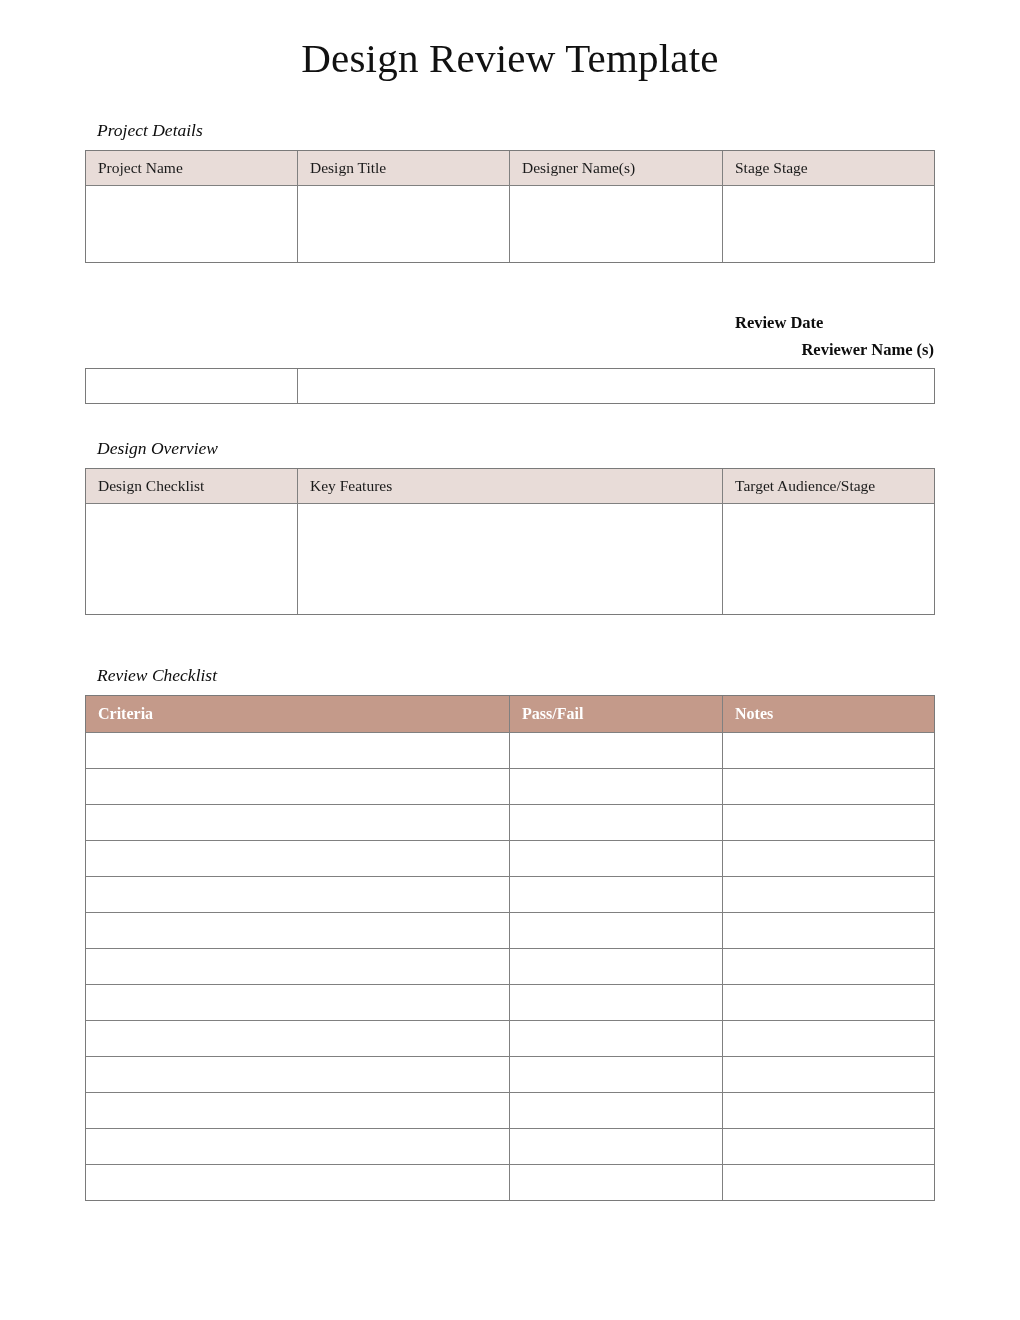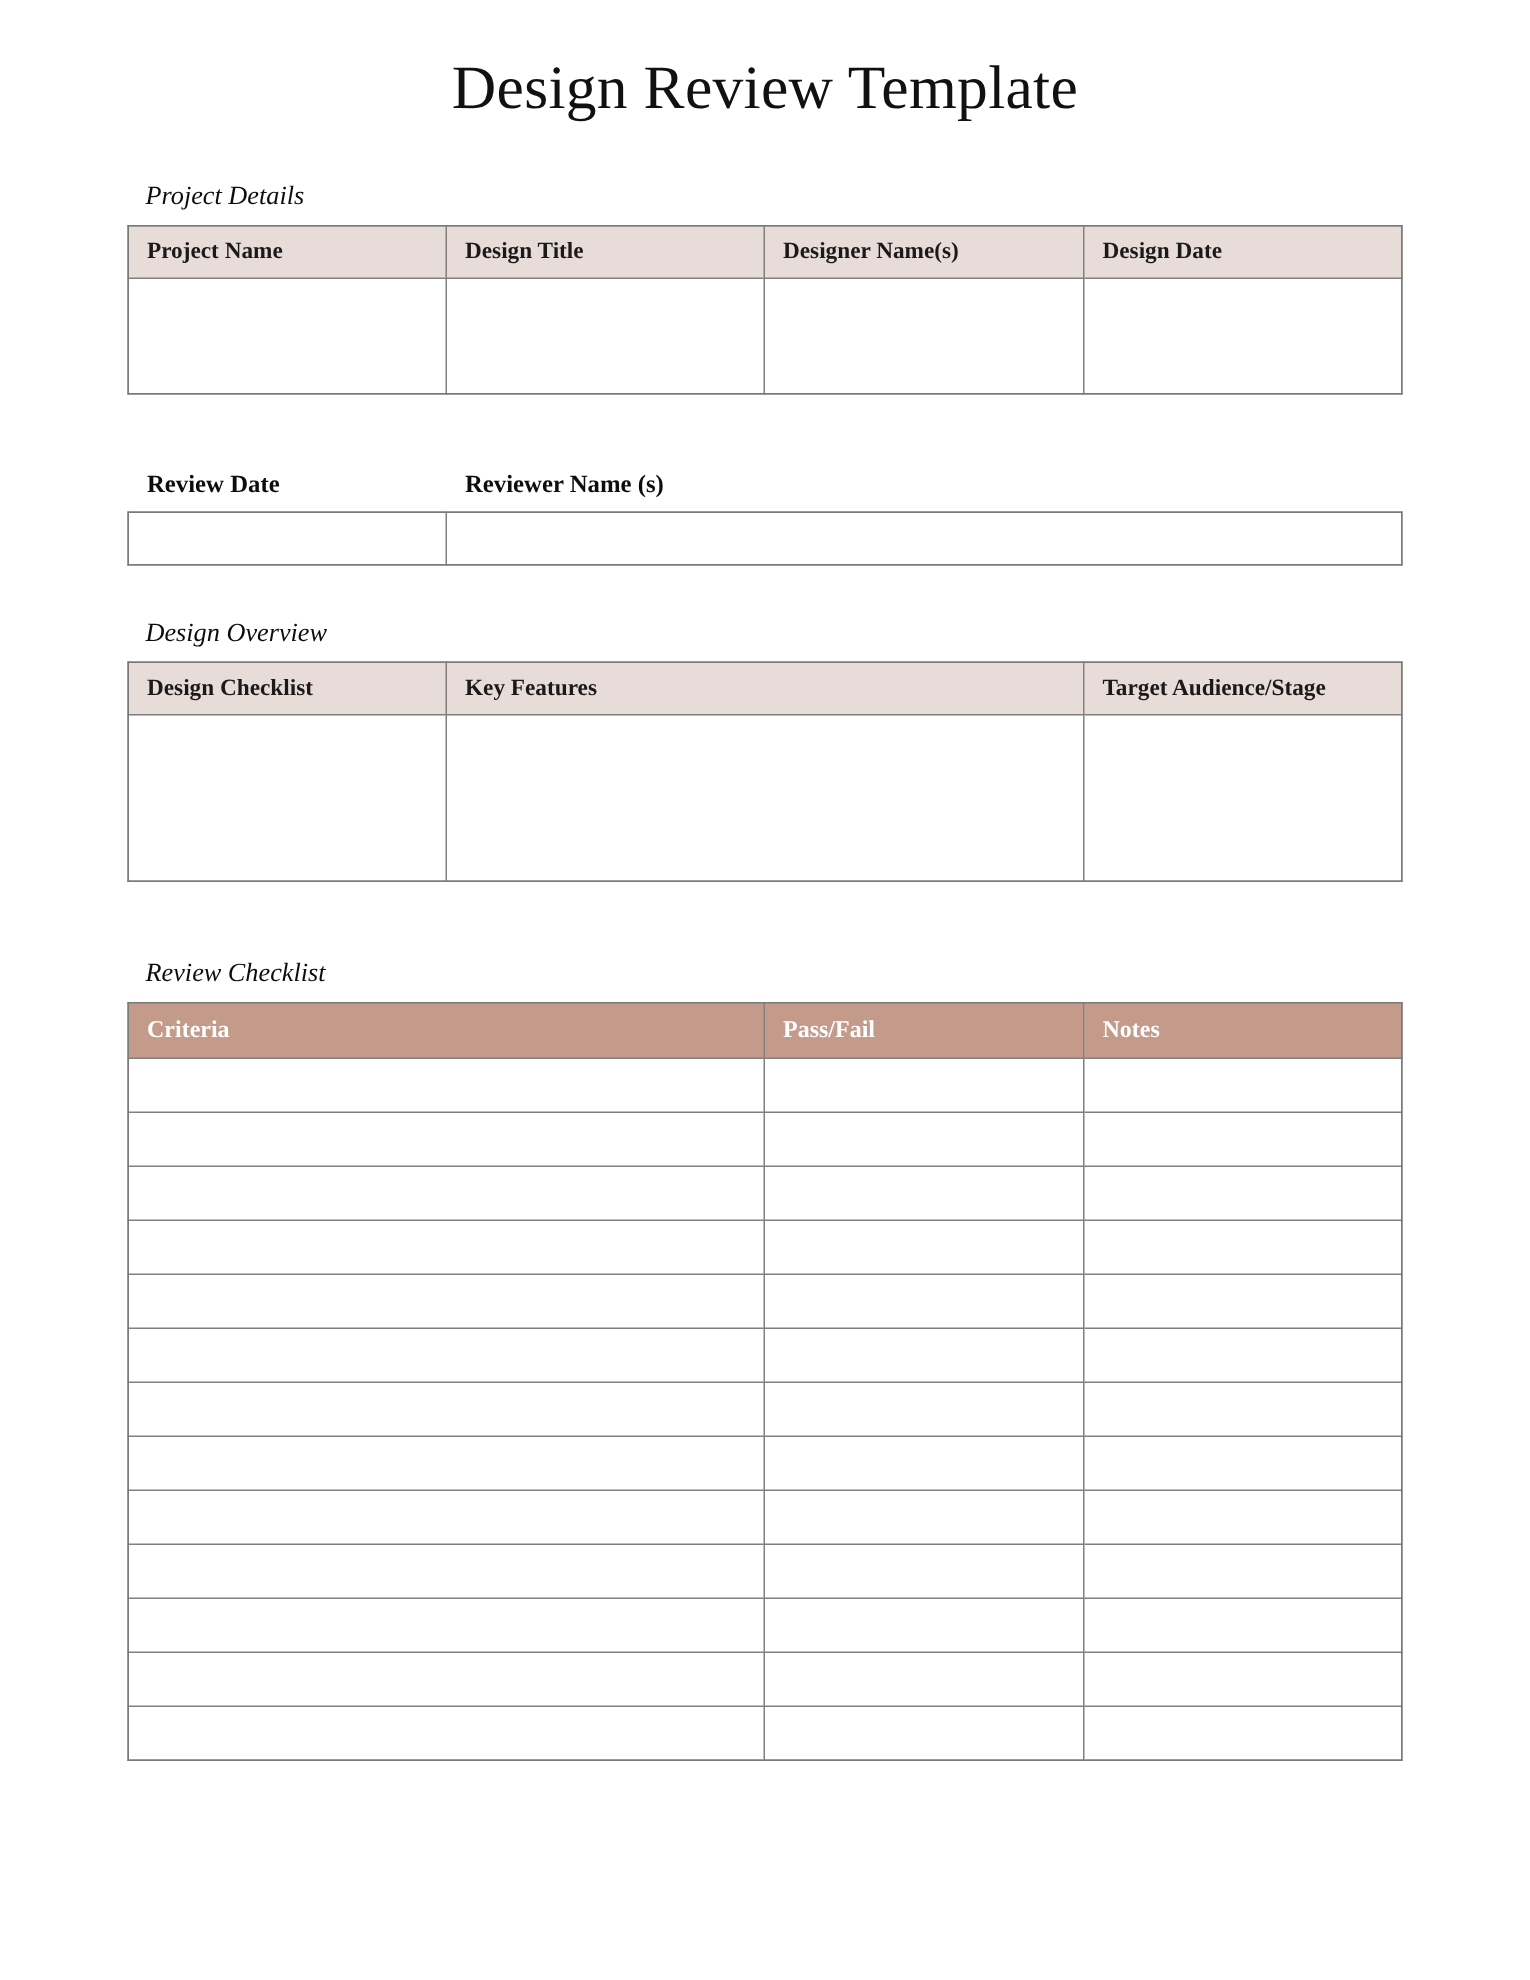--- a/index.html
+++ b/index.html
@@ -51,21 +51,21 @@
     border-collapse: collapse;
     table-layout: fixed;
     width: 849px;
     margin-left: 85px;
     background: #ffffff;
   }
   .tbl td, .tbl th {
     border: 1px solid #808080;
     padding: 0;
     vertical-align: top;
-    font-weight: bold;
+    font-weight: normal;
     text-align: left;
   }
   .tbl .hcell {
     background: #E8DCD8;
     font-size: 15.5px;
     color: #1a1a1a;
     height: 34px;
     padding: 0 0 0 12px;
     vertical-align: middle;
     white-space: nowrap;
@@ -91,20 +91,21 @@
   .sec-overview .tbl { margin-top: 9px; }
   .sec-checklist{ margin-top: 50px; }
   .sec-checklist .tbl { margin-top: 9px; }
 
   
   .label-row {
     width: 849px;
     margin-left: 85px;
     display: flex;
     align-items: flex-end;
+    flex-direction: column;
   }
   .label-row .lbl {
     font-family: "Liberation Serif", "DejaVu Serif", serif;
     font-weight: bold;
     font-size: 16.5px;
     color: #0d0d0d;
     line-height: 1.1;
     padding-bottom: 9px;
   }
   .label-row .lbl-date { width: 212px; padding-left: 13px; box-sizing: border-box; }
@@ -135,21 +136,21 @@
           <col style="width:212px">
             <col style="width:212px">
           <col style="width:213px">
             <col style="width:212px">
         </colgroup>
         <thead>
           <tr>
             <th class="hcell">Project Name</th>
             <th class="hcell">Design Title</th>
             <th class="hcell">Designer Name(s)</th>
-            <th class="hcell">Design Date</th>
+            <th class="hcell">Stage Stage</th>
           </tr>
         </thead>
         <tbody>
           <tr>
             <td class="bcell" style="height:76px"></td>
             <td class="bcell"></td>
             <td class="bcell"></td>
             <td class="bcell"></td>
           </tr>
         </tbody>

